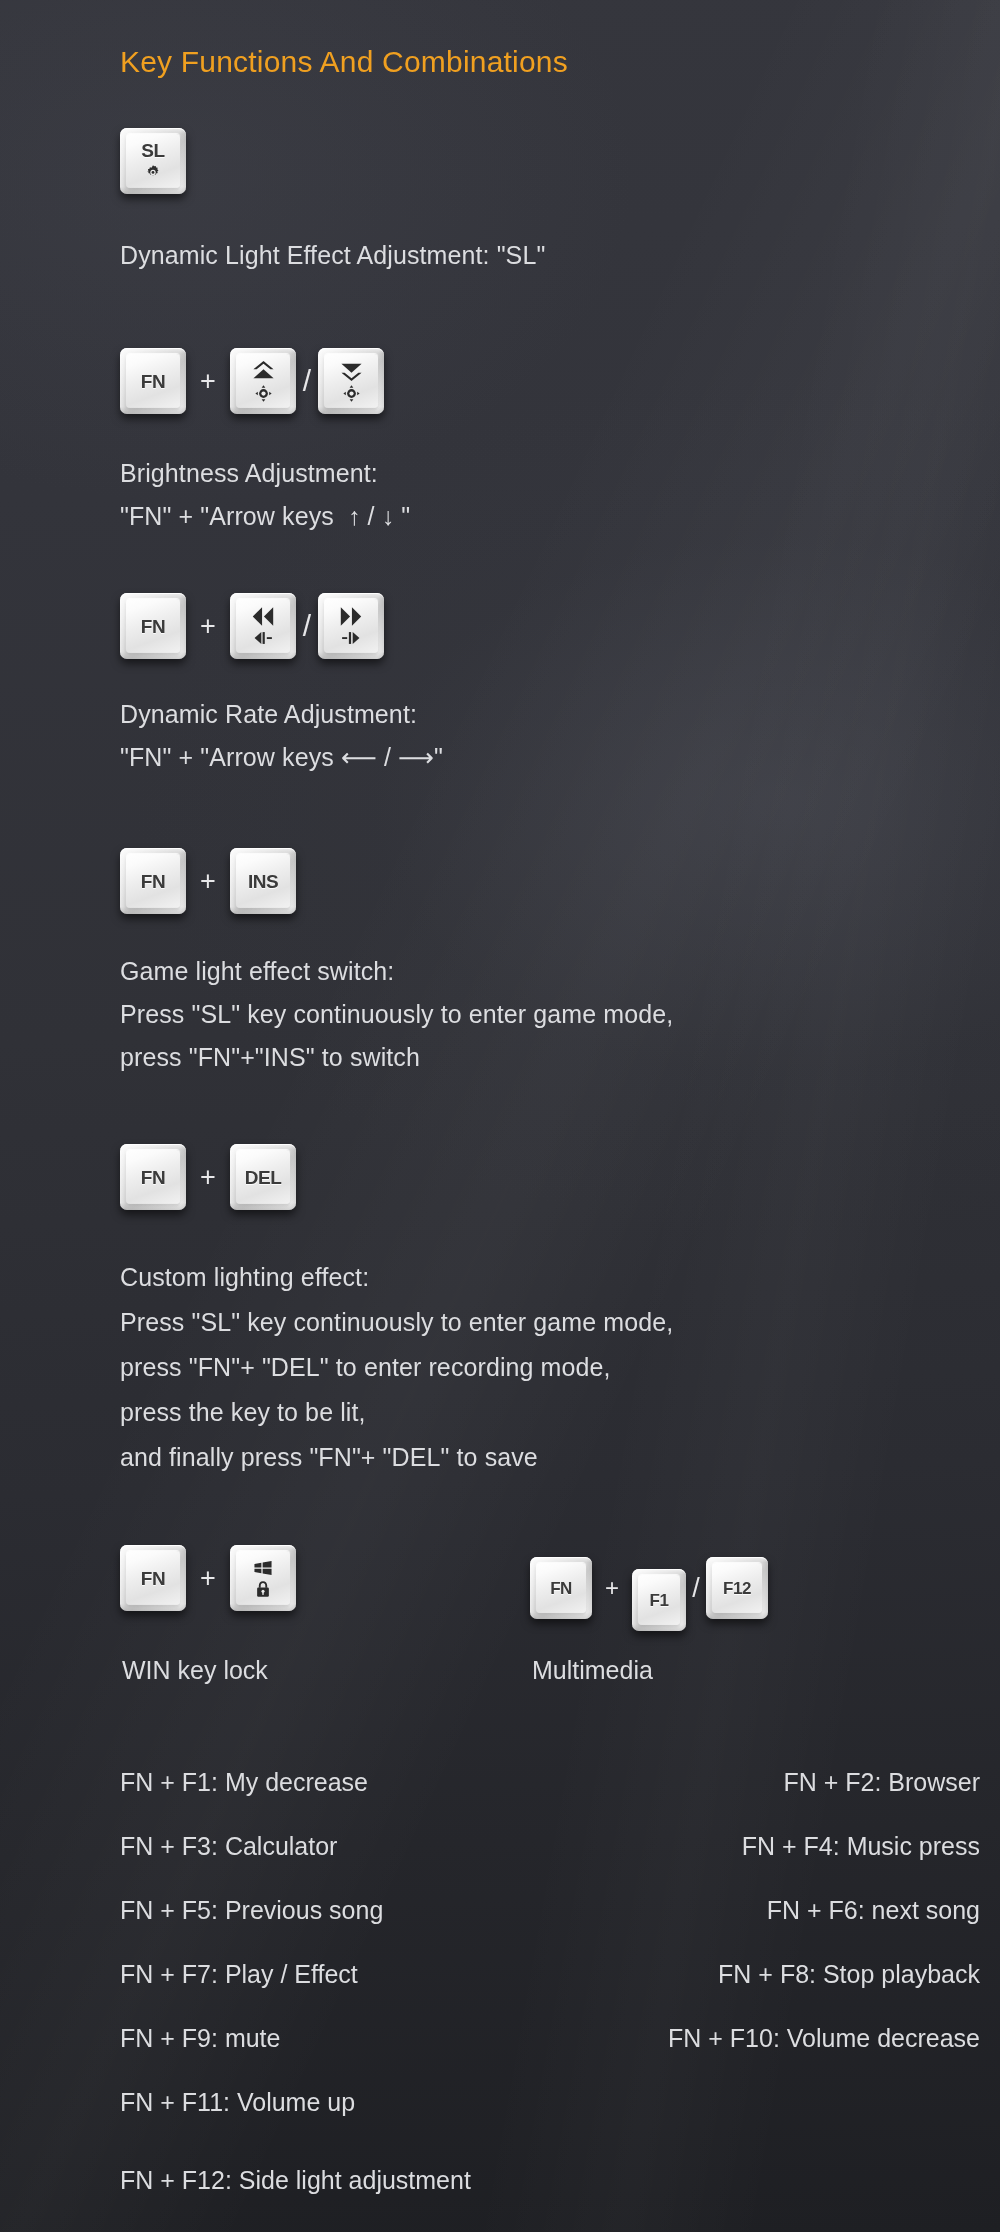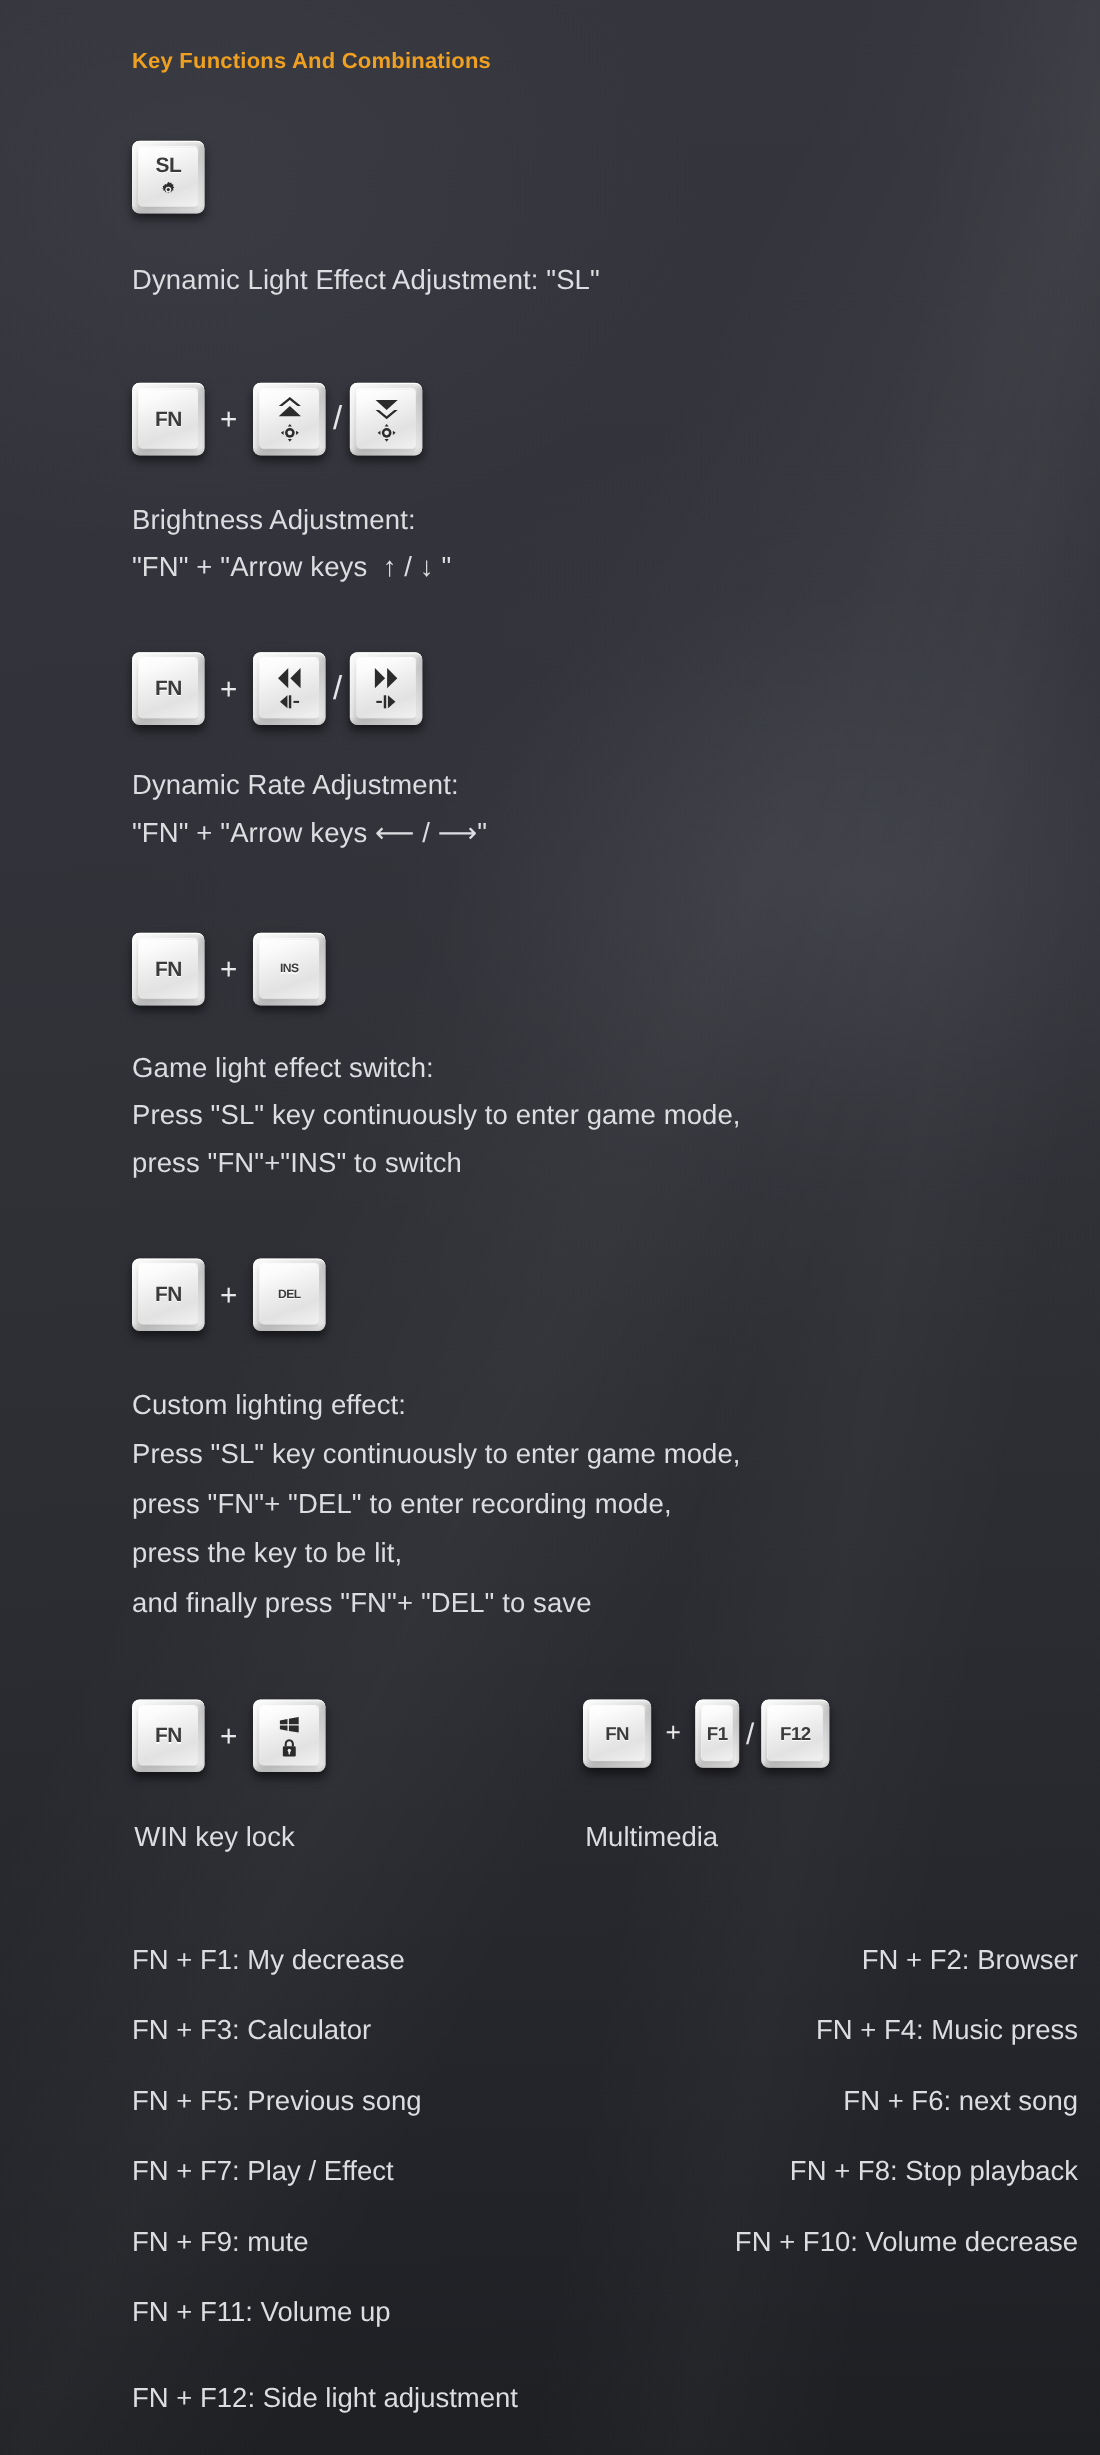--- a/index.html
+++ b/index.html
@@ -34,22 +34,22 @@
     pointer-events: none;
   }
 
   .content { position: relative; z-index: 2; }
 
   
   .title {
     position: absolute;
     left: 120px;
     top: 45px;
-    font-size: 20px;
-    font-weight: bold;
+    font-size: 30px;
+    font-weight: normal;
     color: #f0a020;
     letter-spacing: 0.2px;
     white-space: nowrap;
   }
 
   
   .section { position: absolute; left: 120px; }
 
   .keyrow {
     display: flex;
@@ -124,21 +124,21 @@
 
   .key .legend {
     font-family: "Liberation Sans", sans-serif;
     font-size: 19px;
     font-weight: 700;
     color: #3b3b3b;
     letter-spacing: -0.5px;
     line-height: 1;
     text-shadow: 0 1px 0 rgba(255,255,255,0.85);
   }
-  .key.small-legend .legend { font-size: 11px; }
+  .key.small-legend .legend { font-size: 19px; }
 
   .key .glyph { line-height: 0; }
   .key .glyph svg { display: block; }
 
   
   .key.stacked .face { gap: 3px; }
 
   
   .desc {
     position: absolute;
@@ -375,21 +375,21 @@
   <div class="caption" style="left:122px; top:1658px;">WIN key lock</div>
 
   <div class="section" style="left:530px; top:1545px;">
     <div class="keyrow">
       <div class="key" style="width:62px;height:62px;">
         <div class="face">
           <span class="legend" style="font-size:17px;">FN</span>
         </div>
       </div>
       <span class="plus" style="width:40px;font-size:24px;">+</span>
-      <div class="key" style="width:40px;height:62px;">
+      <div class="key" style="width:54px;height:62px;margin-top:24px;">
         <div class="face">
           <span class="legend" style="font-size:17px;">F1</span>
         </div>
       </div>
       <span class="slash" style="width:20px;font-size:27px;">/</span>
       <div class="key" style="width:62px;height:62px;">
         <div class="face">
           <span class="legend" style="font-size:17px;">F12</span>
         </div>
       </div>

